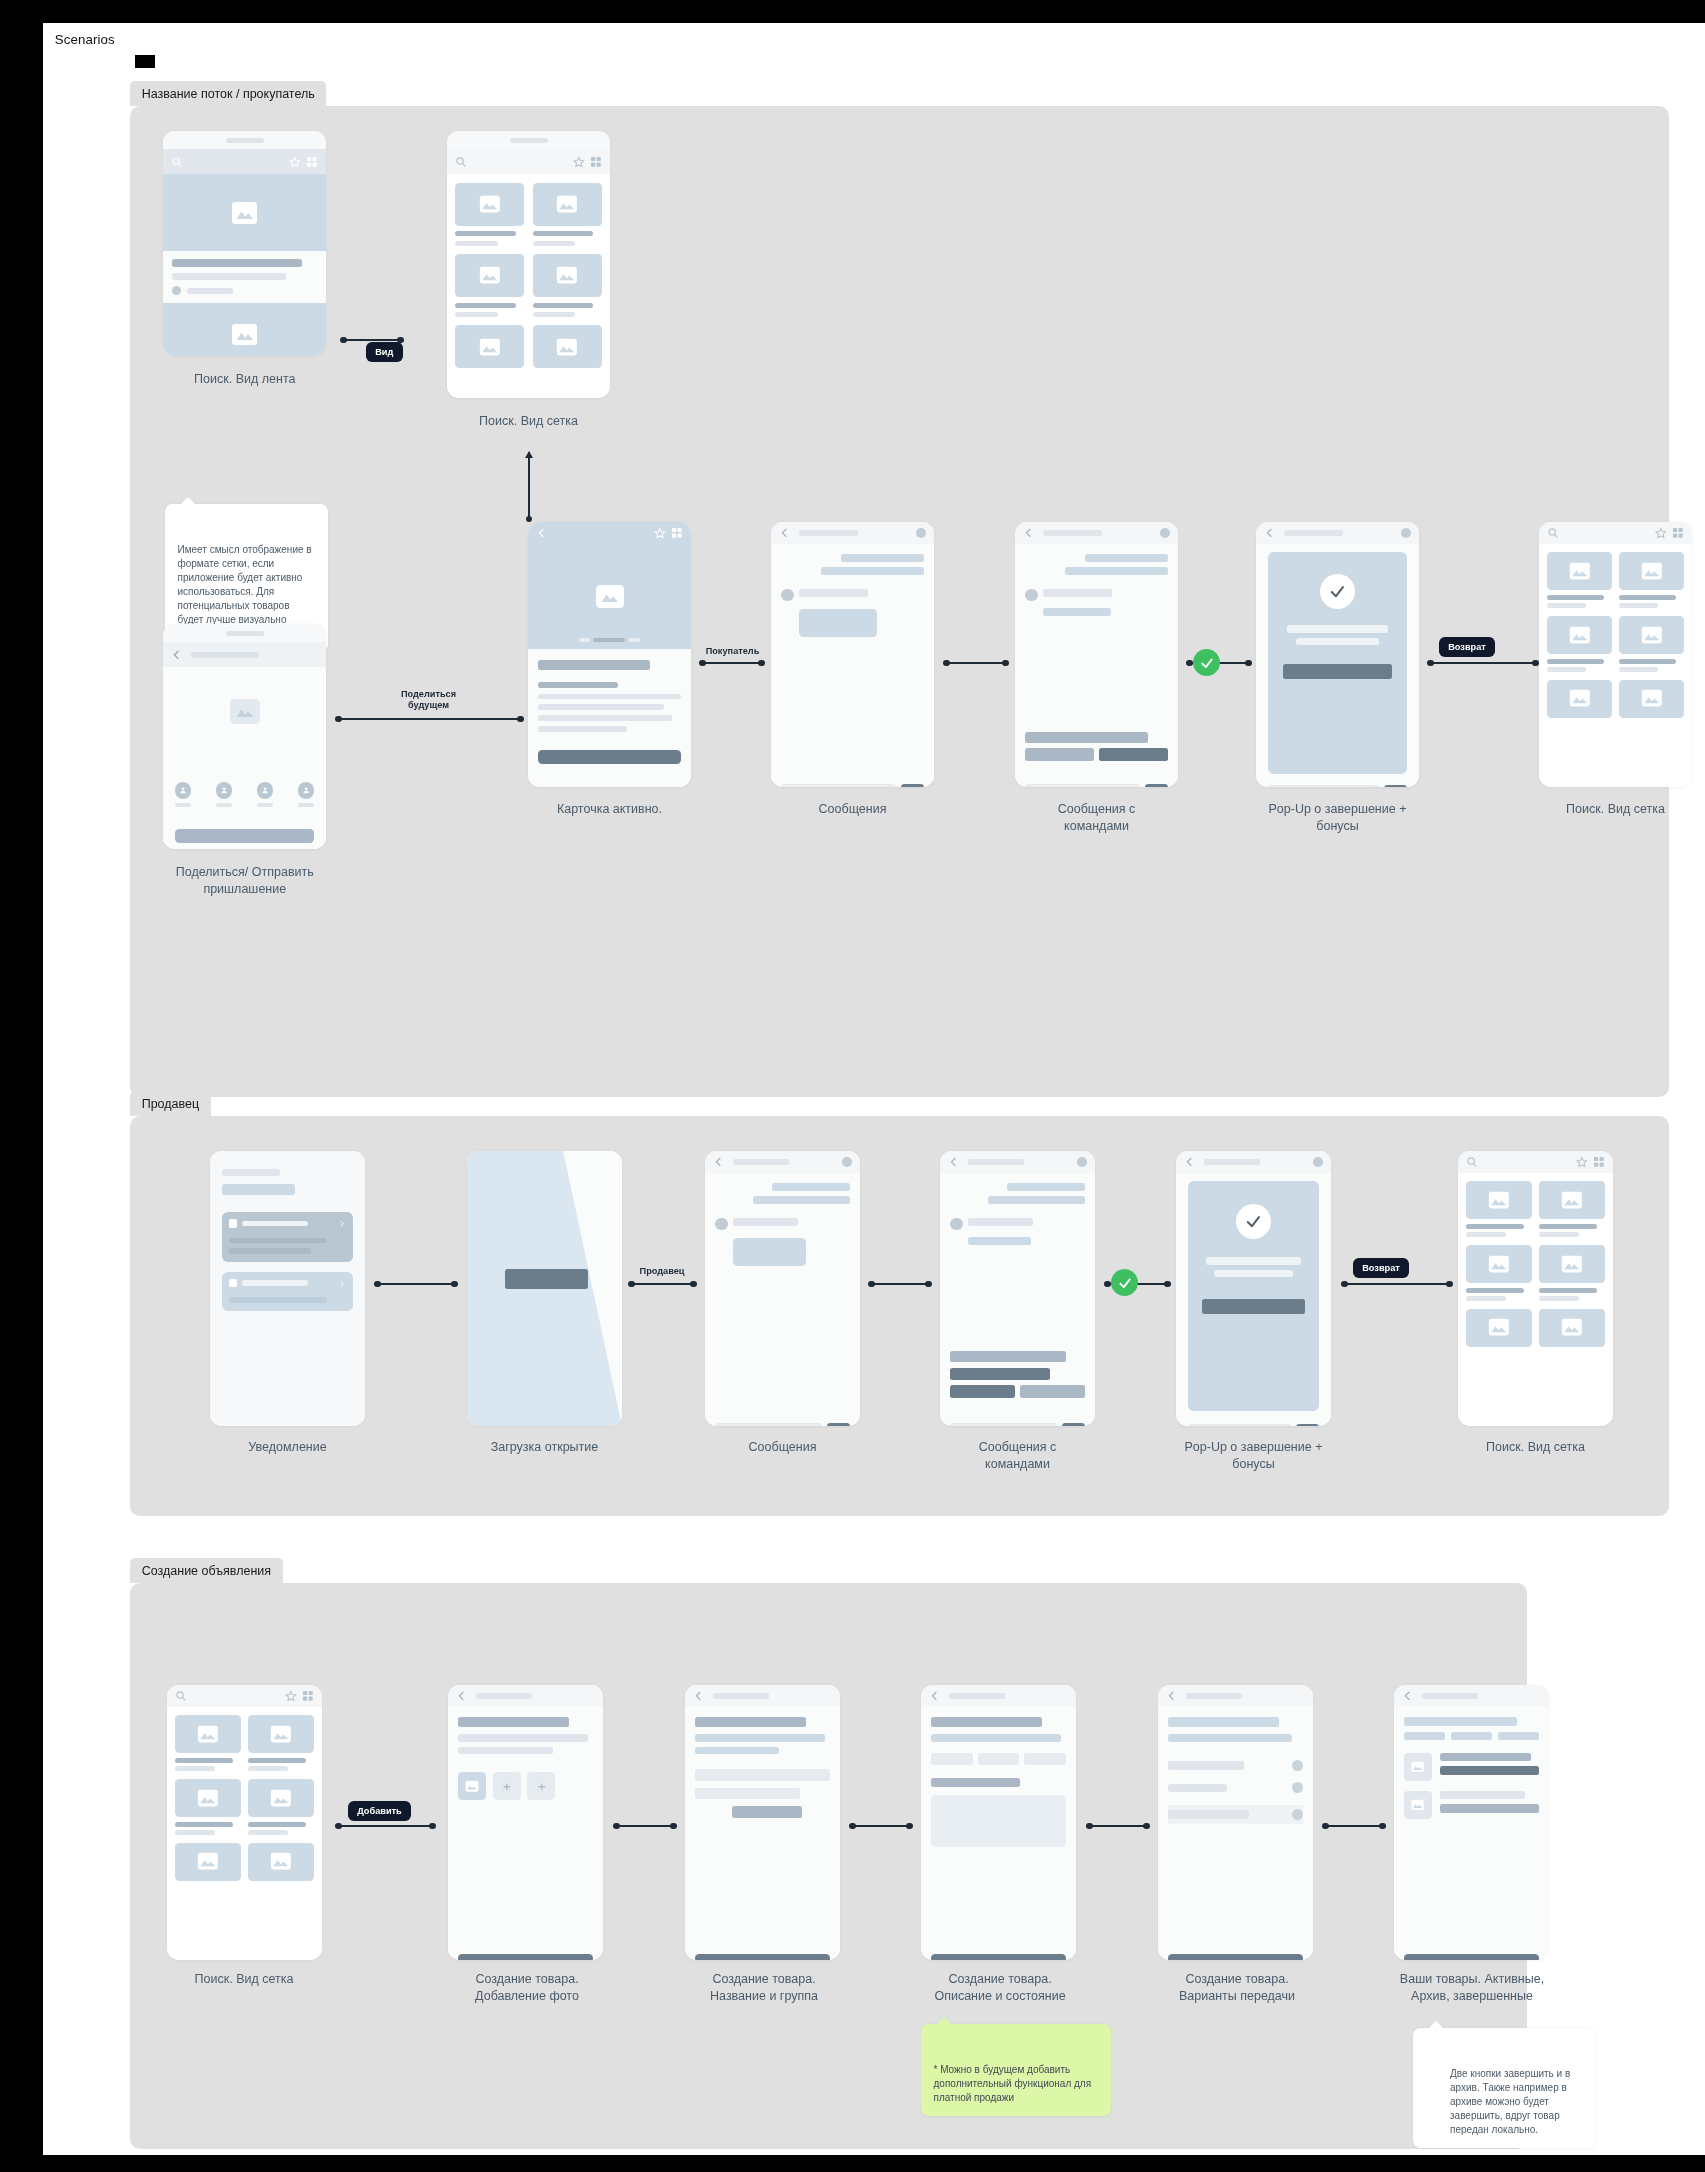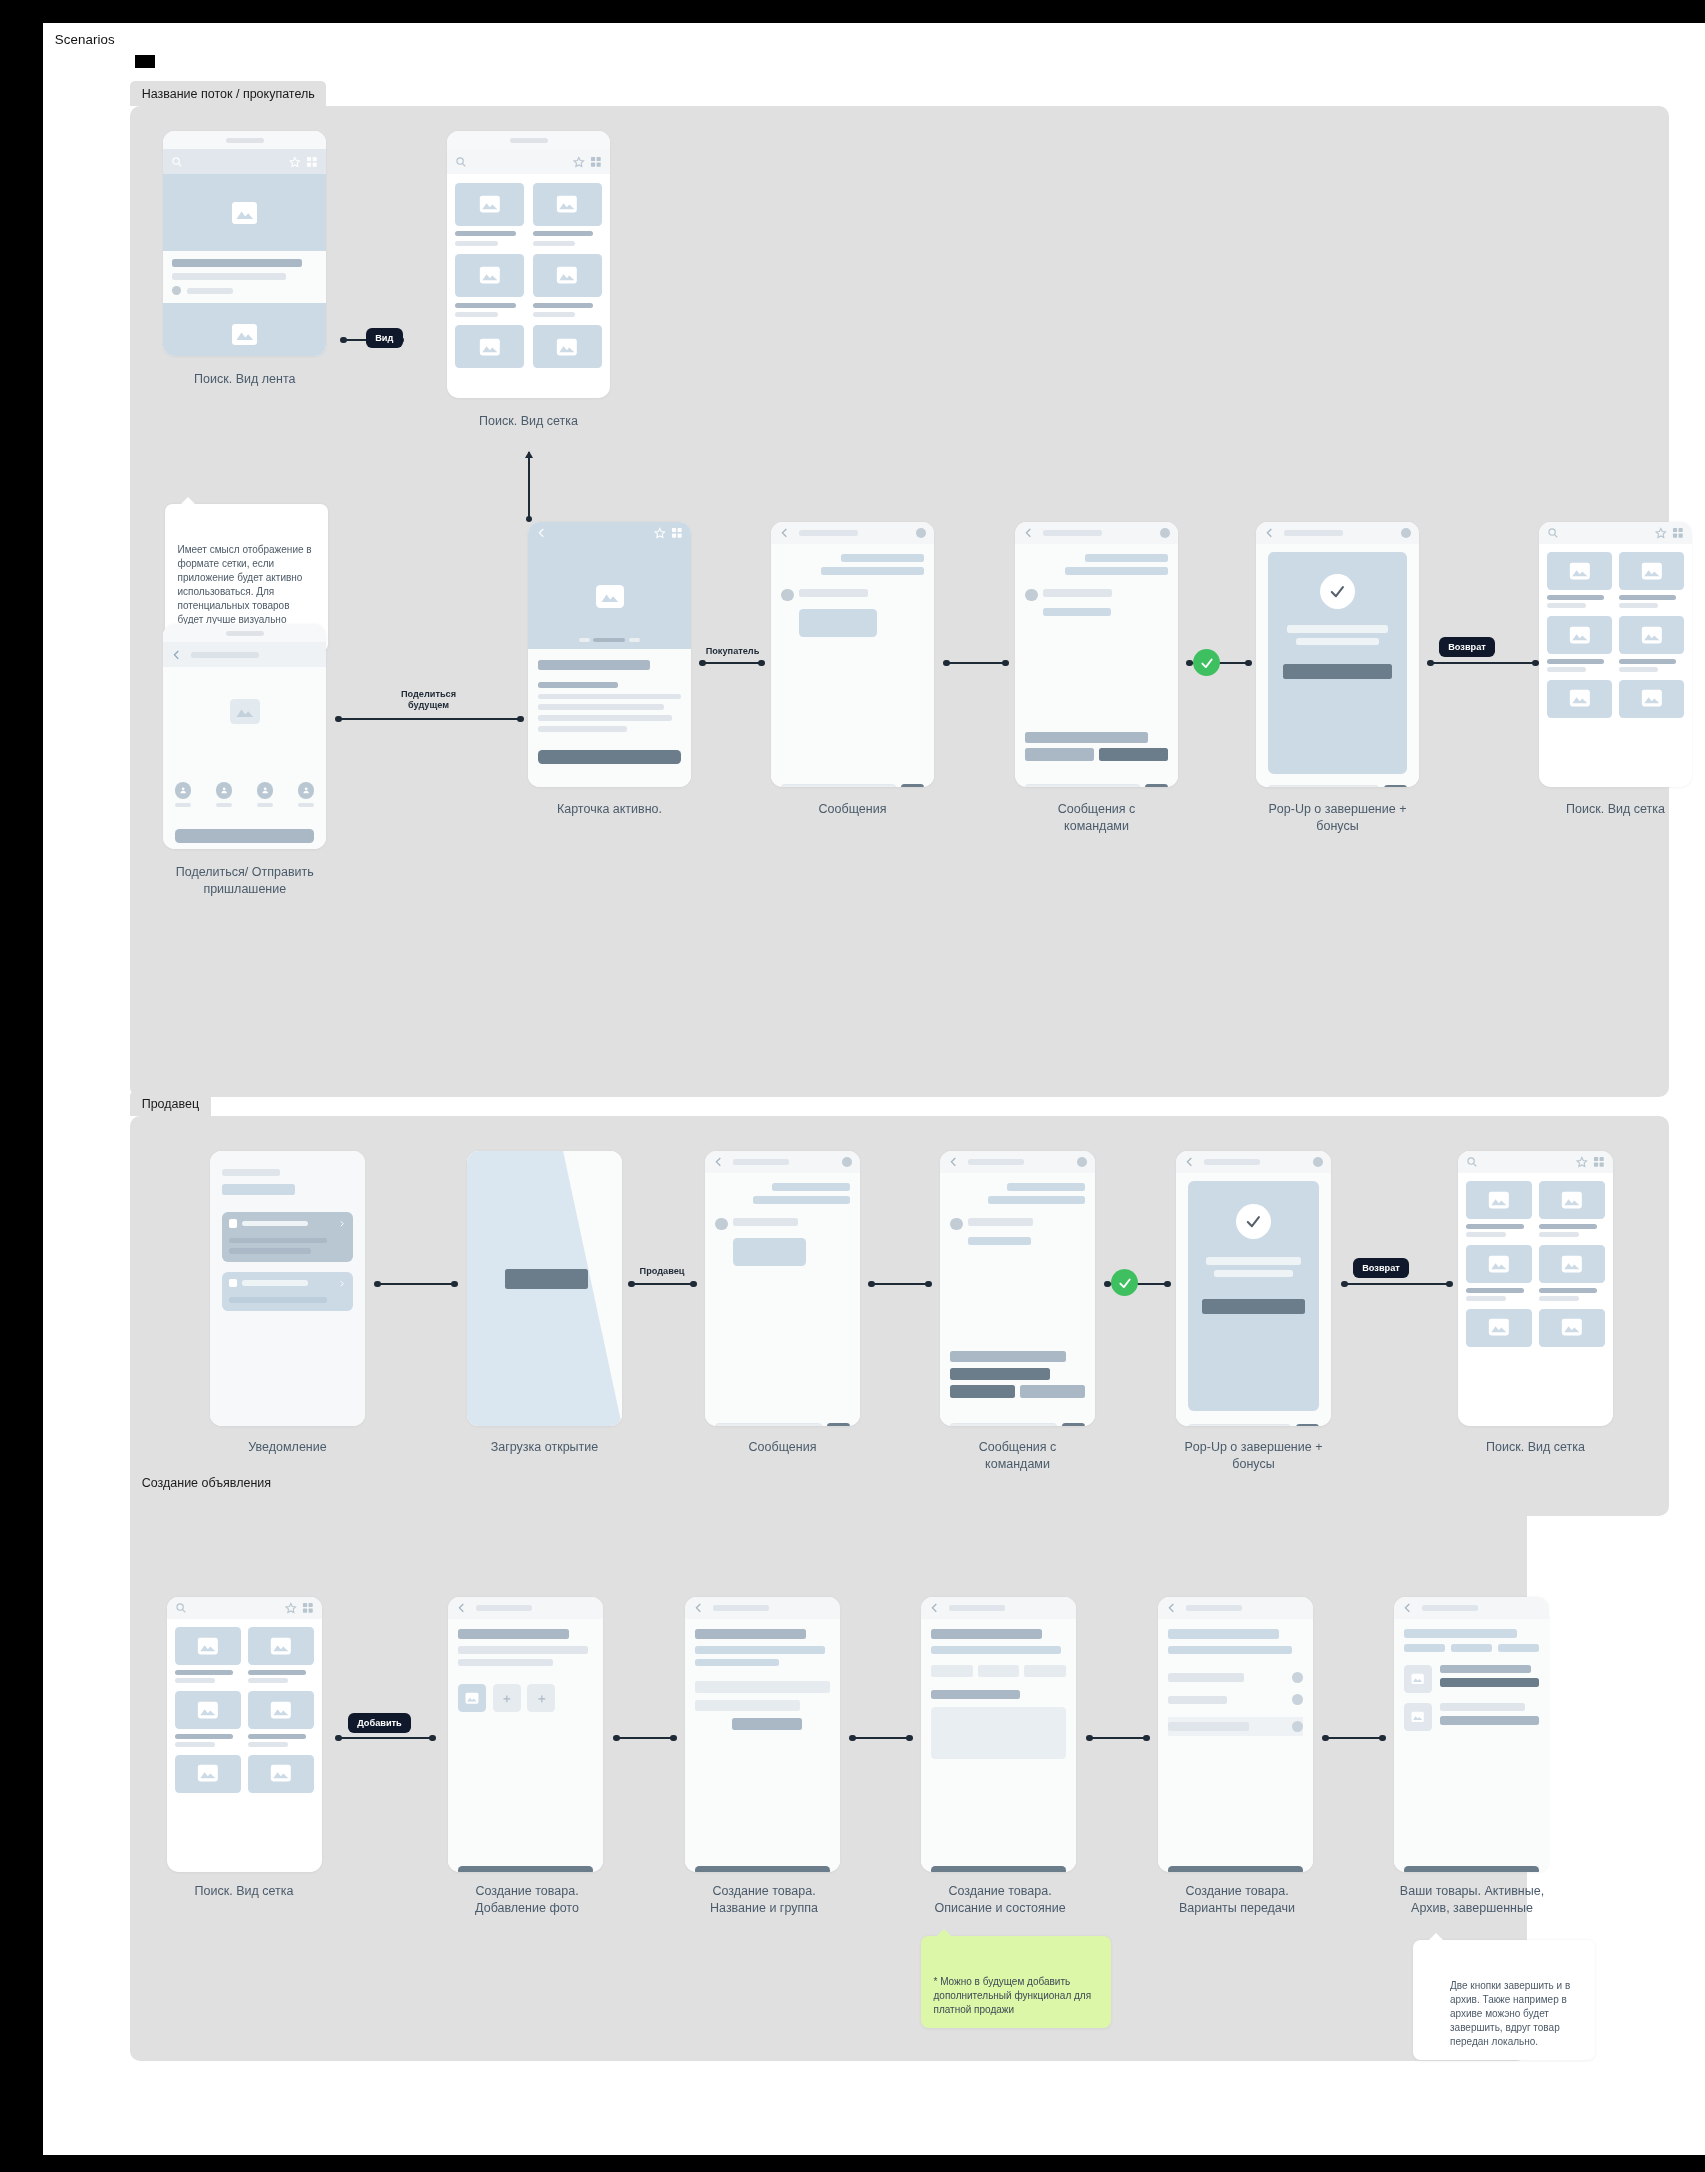--- a/index.html
+++ b/index.html
@@ -27,21 +27,21 @@
     position:absolute; left:87px; background:#e0e0e0; border-radius:10px;
   }
   .section-tag {
     position:absolute; left:0px; top:-25px; height:25px;
     background:#e0e0e0; border-radius:5px 5px 0 0;
     display:flex; align-items:center; padding:0 11.7px;
     font-size:12.5px; color:#1a1a1a; white-space:nowrap;
   }
   #section-buyer  { top:83px;  width:1539px; height:991px; }
   #section-seller { top:1093px; width:1539px; height:400px;  }
-  #section-create { top:1472px; width:1397px; height:566px;  }
+  #section-create { top:1560px; width:1397px; height:566px;  }
 
   
   .phone {
     position:absolute; background:#ffffff; border-radius:11.7px;
     overflow:hidden; box-shadow:0 0.8px 2.5px rgba(0,0,0,.05);
   }
   .ph-notch { height:18.3px; background:#f7f8f9; position:relative; }
   .ph-notch::after {
     content:""; position:absolute; left:50%; top:6.7px; transform:translateX(-50%);
     width:38px; height:5.8px; border-radius:3.3px; background:#dfe3e8;
@@ -171,21 +171,21 @@
           <svg class="img-glyph" viewBox="0 0 26 22">
               <path d="M3 18 L9 9 L13.5 15 L17 11 L23 18 Z" fill="#ccdae6"></path>
             </svg>
         </div>
       </div>
 
     </div>
     <div class="caption" style="left:8.3px; top:265px; width:213px;">Поиск. Вид лента</div>
 
     <div class="conn" style="left:212px; top:233px; width:60px;"></div>
-    <div class="pill" style="left:236px; top:222px;">Вид</div>
+    <div class="pill" style="left:236px; top:236px;">Вид</div>
 
     <div class="phone" style="left:317px; top:25px; width:163px; height:267px;">
       <div class="ph-notch"></div>
       <div class="ph-topbar plain">
         <svg class="ico" viewBox="0 0 24 24" fill="none" stroke="#b4c2cd" stroke-width="2.4">
             <circle cx="10.5" cy="10.5" r="6.5"></circle>
             <line x1="15.5" y1="15.5" x2="21" y2="21"></line>
           </svg>
         <span class="spacer"></span>
         <svg class="ico" viewBox="0 0 24 24" fill="none" stroke="#b4c2cd" stroke-width="2.2">

